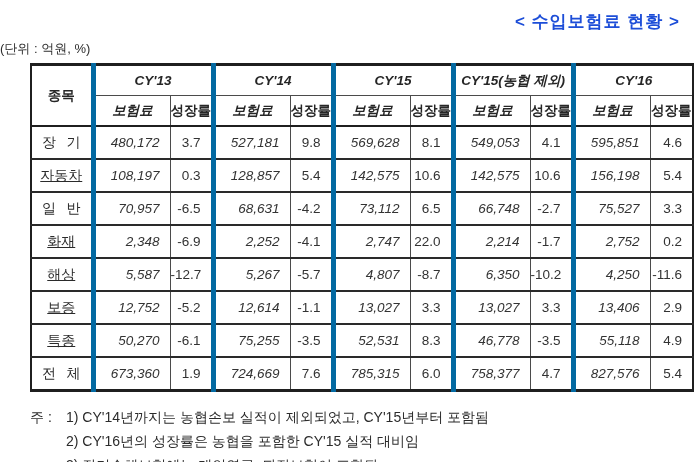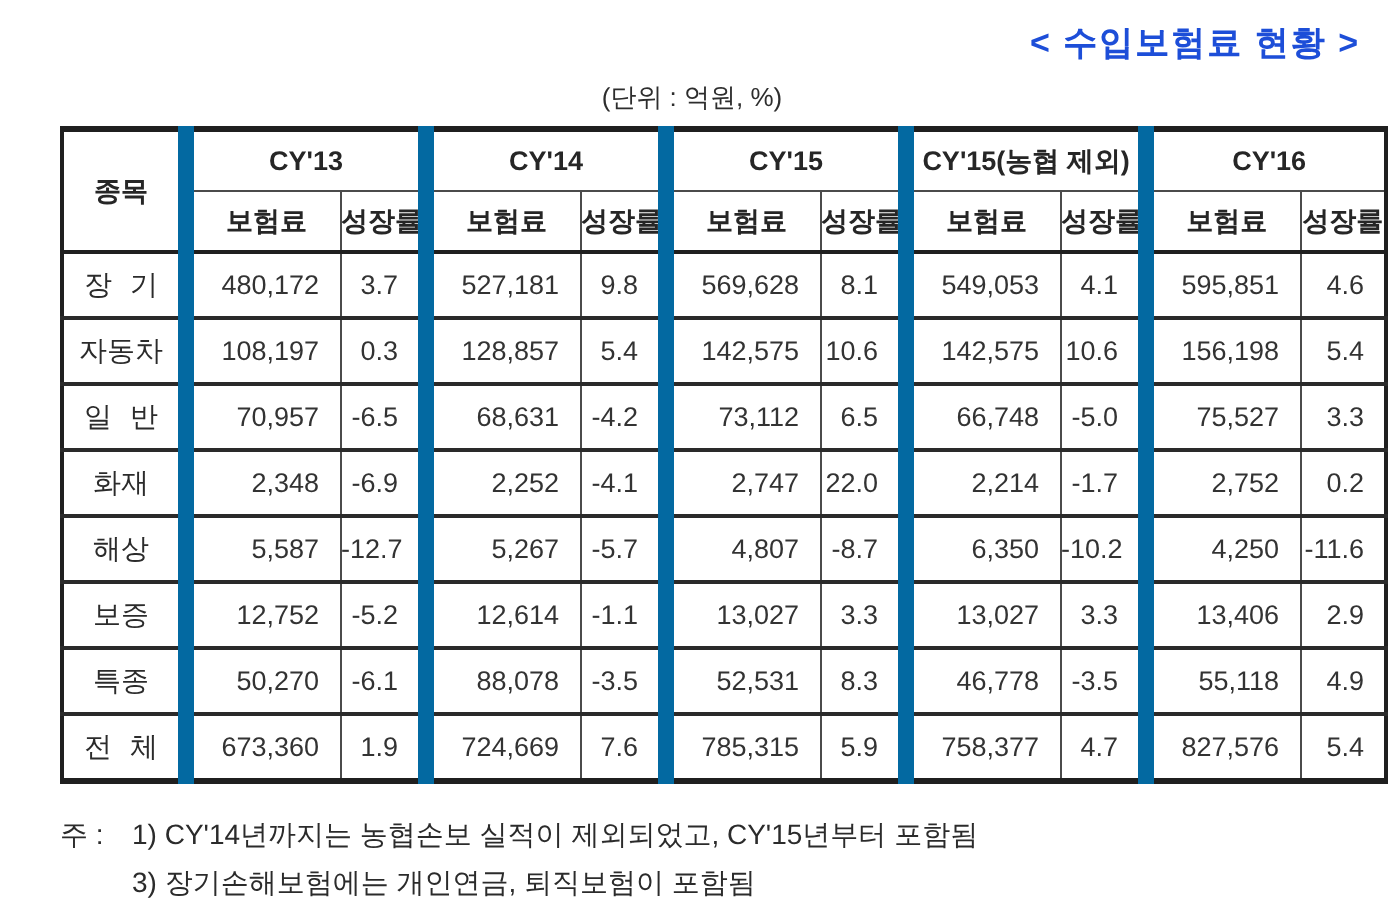--- a/index.html
+++ b/index.html
@@ -16,21 +16,21 @@
     margin-top:10px;
     width:680px;
     text-align:right;
     font-size:17px;
     font-weight:bold;
     color:#1d4ed8;
     letter-spacing:1px;
   }
   .unit-note {
     width:692px;
-    text-align:center;
+    text-align:left;
     font-size:13px;
     margin-top:7px;
     margin-bottom:5px;
     color:#2d2d2d;
   }
 
   table.report {
     border-collapse:collapse;
     table-layout:fixed;
     margin-left:30px;
@@ -41,30 +41,30 @@
     border-right:2px solid #1f1f1f;
   }
   table.report th, table.report td {
     border-left:1px solid #4b4b4b;
     border-bottom:2px solid #2a2a2a;
     font-size:13.5px;
     padding:0;
     overflow:hidden;
     white-space:nowrap;
   }
-  table.report .gb { border-left:8px solid #0369a1; }   
+  table.report .gb { border-left:5px solid #0369a1;font-style:italic; }   
   table.report thead th { font-weight:bold; text-align:center; height:29px; color:#262626; }
   table.report thead tr.yr th { border-bottom:1px solid #4b4b4b; }
   table.report thead tr.yr th.corner,
   table.report thead tr.sub th { border-bottom:2px solid #1f1f1f; }
   table.report tbody td { height:31px; color:#333333; }
   table.report td.num { text-align:right; padding-right:10px; font-size:13.5px; }
   table.report td.rowlab { font-size:14px; font-weight:normal; color:#2b2b2b; }
   table.report td.rowlab.spread { text-align:justify; -moz-text-align-last:justify; text-align-last:justify; padding:0 10px; }
-  table.report td.rowlab.center { text-align:center; }
+  table.report td.rowlab.center { text-align:center;text-decoration:underline; }
 
   .notes {
     margin:13px 0 0 30px;
     font-size:14px;
     color:#2b2b2b;
     line-height:24px;
   }
   .notes .row { display:flex; }
   .notes .prefix { width:36px; flex:0 0 36px; }
   .notes .indent { width:36px; flex:0 0 36px; }
@@ -142,21 +142,21 @@
       </tr>
       <tr>
         <td class="rowlab spread">일 반</td>
         <td class="num gb">70,957</td>
         <td class="num">-6.5</td>
         <td class="num gb">68,631</td>
         <td class="num">-4.2</td>
         <td class="num gb">73,112</td>
         <td class="num">6.5</td>
         <td class="num gb">66,748</td>
-        <td class="num">-5.0</td>
+        <td class="num">-2.7</td>
         <td class="num gb">75,527</td>
         <td class="num">3.3</td>
       </tr>
       <tr>
         <td class="rowlab center">화재</td>
         <td class="num gb">2,348</td>
         <td class="num">-6.9</td>
         <td class="num gb">2,252</td>
         <td class="num">-4.1</td>
         <td class="num gb">2,747</td>
@@ -189,52 +189,53 @@
         <td class="num">3.3</td>
         <td class="num gb">13,027</td>
         <td class="num">3.3</td>
         <td class="num gb">13,406</td>
         <td class="num">2.9</td>
       </tr>
       <tr>
         <td class="rowlab center">특종</td>
         <td class="num gb">50,270</td>
         <td class="num">-6.1</td>
-        <td class="num gb">88,078</td>
+        <td class="num gb">75,255</td>
         <td class="num">-3.5</td>
         <td class="num gb">52,531</td>
         <td class="num">8.3</td>
         <td class="num gb">46,778</td>
         <td class="num">-3.5</td>
         <td class="num gb">55,118</td>
         <td class="num">4.9</td>
       </tr>
       <tr>
         <td class="rowlab spread">전 체</td>
         <td class="num gb">673,360</td>
         <td class="num">1.9</td>
         <td class="num gb">724,669</td>
         <td class="num">7.6</td>
         <td class="num gb">785,315</td>
-        <td class="num">5.9</td>
+        <td class="num">6.0</td>
         <td class="num gb">758,377</td>
         <td class="num">4.7</td>
         <td class="num gb">827,576</td>
         <td class="num">5.4</td>
       </tr>
     </tbody>
   </table>
 
   <div class="notes">
     <div class="row">
       <span class="prefix">주 :</span>
       <span>1) CY'14년까지는 농협손보 실적이 제외되었고, CY'15년부터 포함됨</span>
     </div>
     <div class="row">
       <span class="indent"></span>
+      <span>2) CY'16년의 성장률은 농협을 포함한 CY'15 실적 대비임</span>
     </div>
     <div class="row">
       <span class="indent"></span>
       <span>3) 장기손해보험에는 개인연금, 퇴직보험이 포함됨</span>
     </div>
   </div>
 
 </div>
 
 </body></html>

